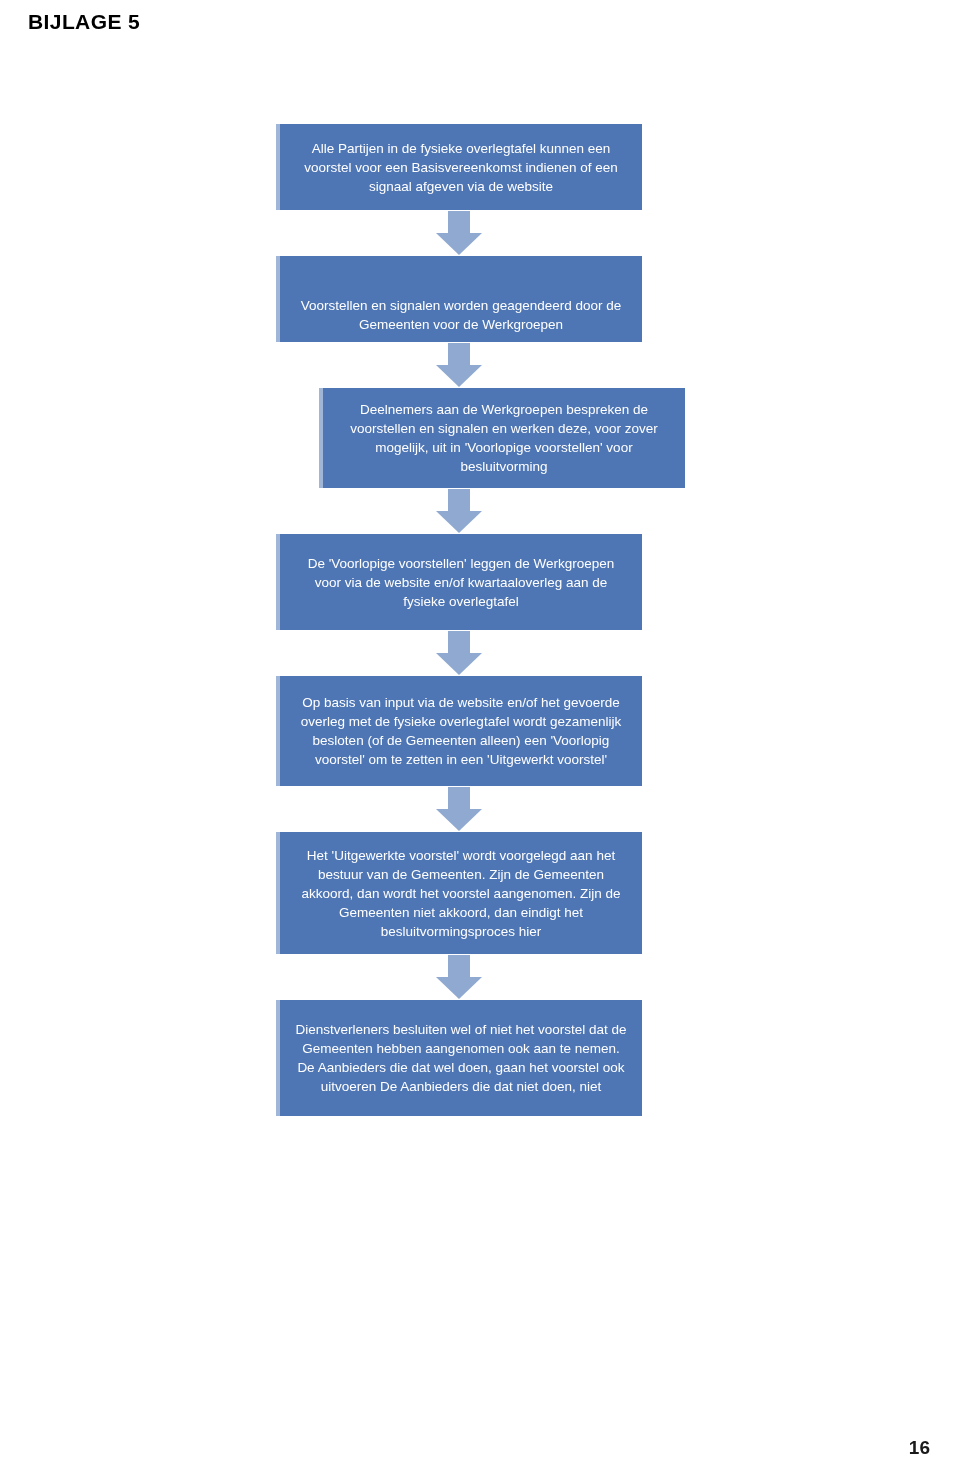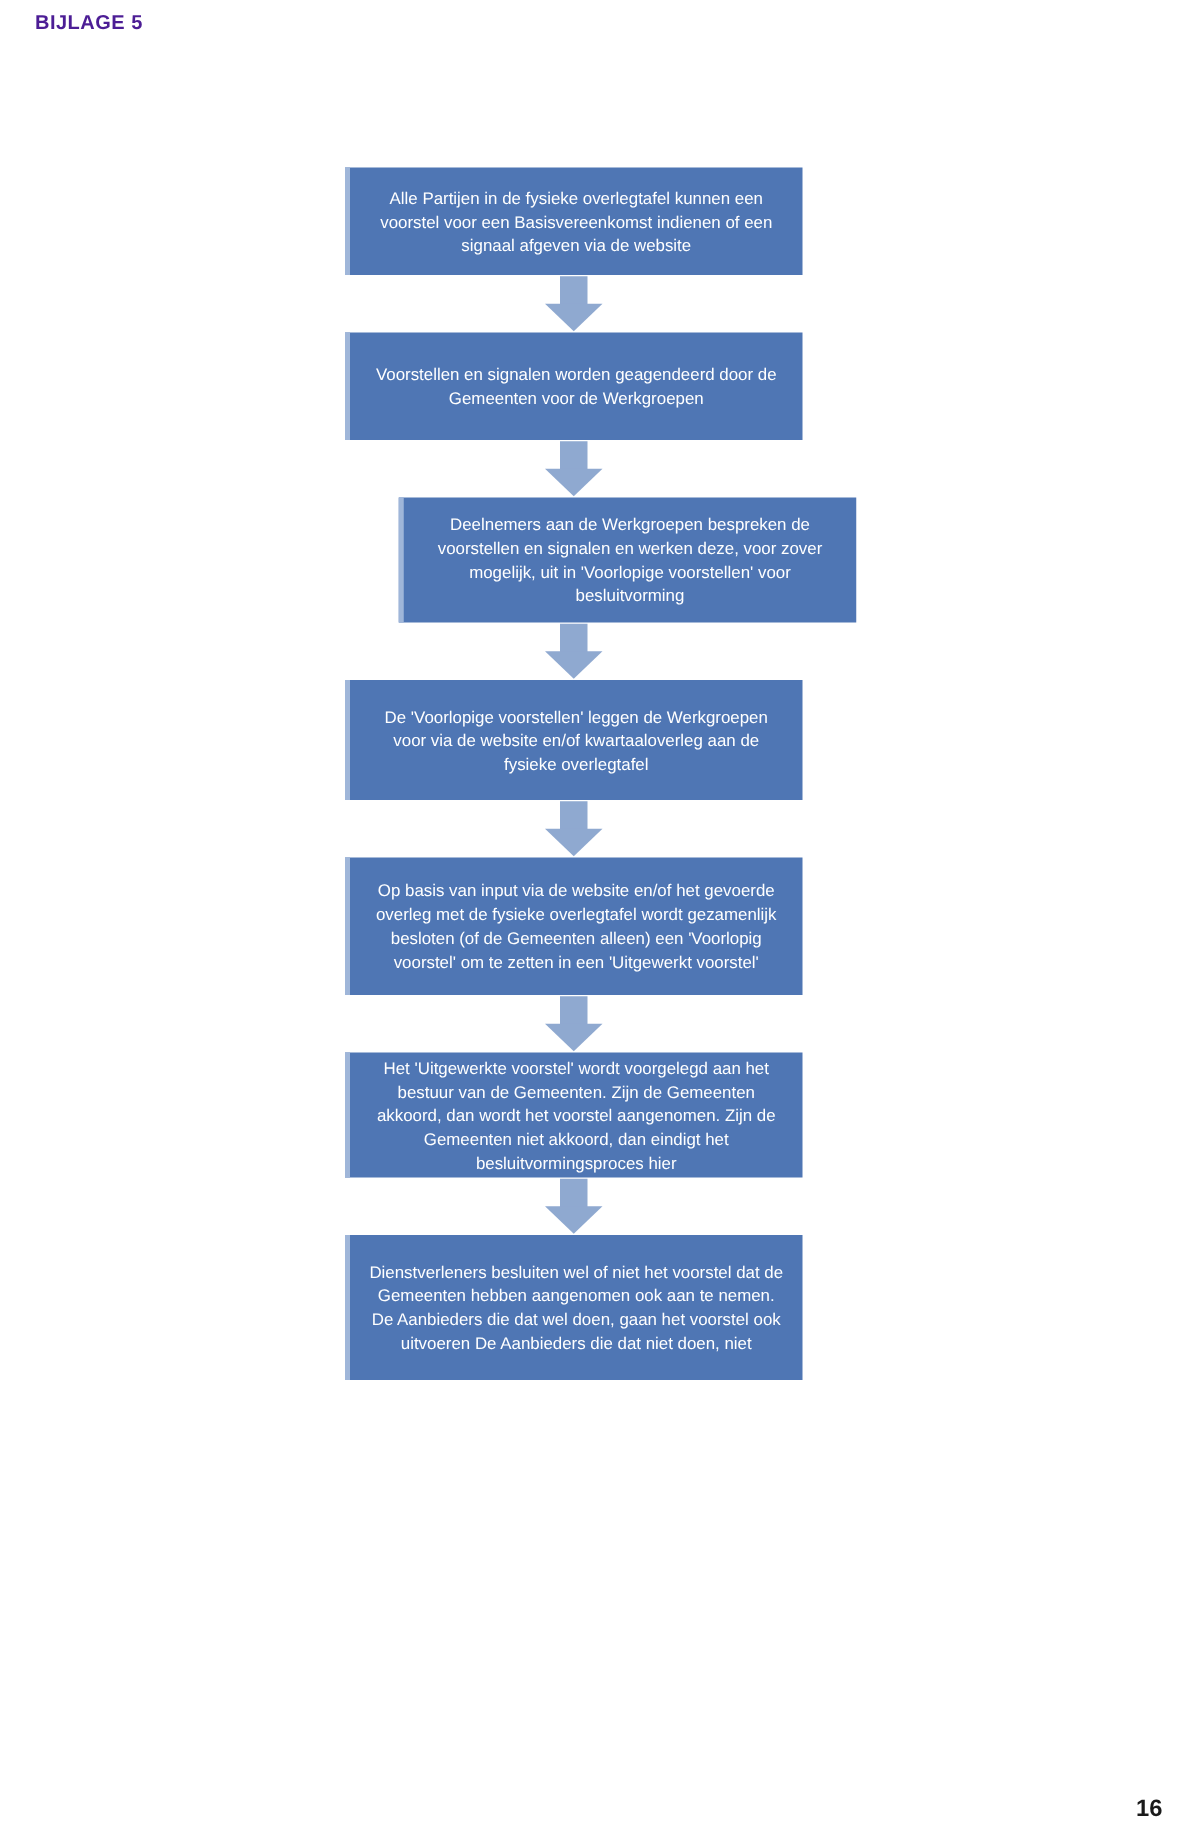--- a/index.html
+++ b/index.html
@@ -17,38 +17,38 @@
   }
   .page {
     position: relative;
     width: 960px;
     height: 1473px;
   }
   .doc-header {
     position: absolute;
     left: 28px;
     top: 10px;
-    font-size: 16px;
+    font-size: 21px;
     font-weight: bold;
     letter-spacing: 0.4px;
-    color: #4c1d95;
+    color: #000000;
   }
   .doc-subheader {
     position: absolute;
     left: 28px;
     top: 52px;
     font-size: 21px;
     font-weight: normal;
     letter-spacing: 0.2px;
     color: #1a1a1a;
   }
   .flow {
     position: absolute;
     left: 276px;
-    top: 134px;
+    top: 124px;
     width: 366px;
   }
   .flow-box {
     position: relative;
     width: 366px;
     box-sizing: border-box;
     background: #4f76b4;
     border-left: 4px solid #9fb6d9;
     color: #ffffff;
     font-size: 13.5px;
@@ -112,21 +112,21 @@
   <div class="flow" id="flow-container">
       <div class="flow-box" style="height: 86px;">
         <span class="txt">Alle Partijen in de fysieke overlegtafel kunnen een voorstel voor een Basisvereenkomst indienen of een signaal afgeven via de website</span>
       </div>
       <div class="arrow-wrap">
         <div class="arrow-down">
           <div class="stem"></div>
           <div class="head"></div>
         </div>
       </div>
-      <div class="flow-box" style="height: 86px;">
+      <div class="flow-box" style="height: 86px; align-items: flex-end;">
         <span class="txt">Voorstellen en signalen worden geagendeerd door de Gemeenten voor de Werkgroepen</span>
       </div>
       <div class="arrow-wrap">
         <div class="arrow-down">
           <div class="stem"></div>
           <div class="head"></div>
         </div>
       </div>
       <div class="flow-box" style="height: 100px; margin-left: 43px;">
         <span class="txt">Deelnemers aan de Werkgroepen bespreken de voorstellen en signalen en werken deze, voor zover mogelijk, uit in 'Voorlopige voorstellen' voor besluitvorming</span>
@@ -148,21 +148,21 @@
       </div>
       <div class="flow-box" style="height: 110px;">
         <span class="txt">Op basis van input via de website en/of het gevoerde overleg met de fysieke overlegtafel wordt gezamenlijk besloten (of de Gemeenten alleen) een 'Voorlopig voorstel' om te zetten in een 'Uitgewerkt voorstel'</span>
       </div>
       <div class="arrow-wrap">
         <div class="arrow-down">
           <div class="stem"></div>
           <div class="head"></div>
         </div>
       </div>
-      <div class="flow-box" style="height: 100px;">
+      <div class="flow-box" style="height: 122px;">
         <span class="txt">Het 'Uitgewerkte voorstel' wordt voorgelegd aan het bestuur van de Gemeenten. Zijn de Gemeenten akkoord, dan wordt het voorstel aangenomen. Zijn de Gemeenten niet akkoord, dan eindigt het besluitvormingsproces hier</span>
       </div>
       <div class="arrow-wrap">
         <div class="arrow-down">
           <div class="stem"></div>
           <div class="head"></div>
         </div>
       </div>
       <div class="flow-box" style="height: 116px;">
         <span class="txt">Dienstverleners besluiten wel of niet het voorstel dat de Gemeenten hebben aangenomen ook aan te nemen. De Aanbieders die dat wel doen, gaan het voorstel ook uitvoeren De Aanbieders die dat niet doen, niet</span>

